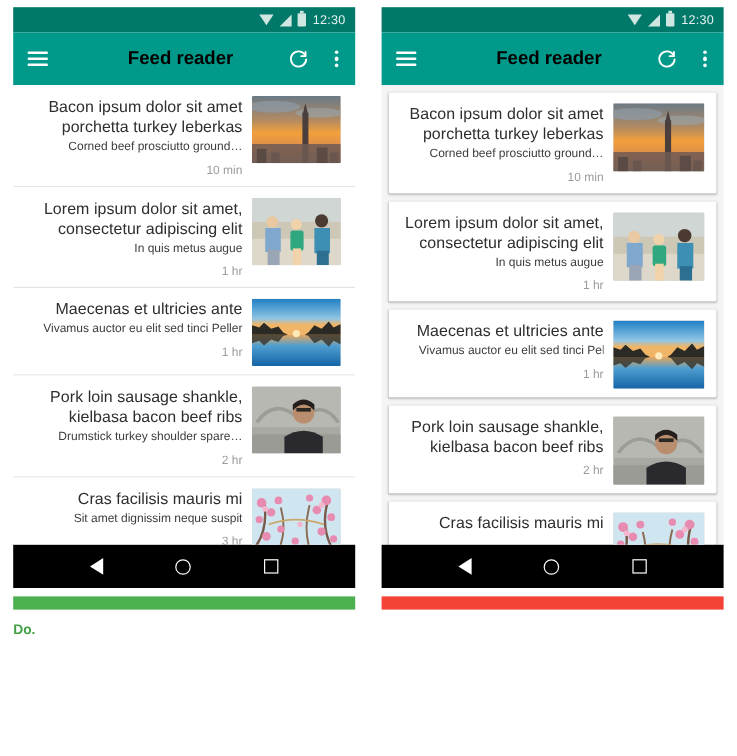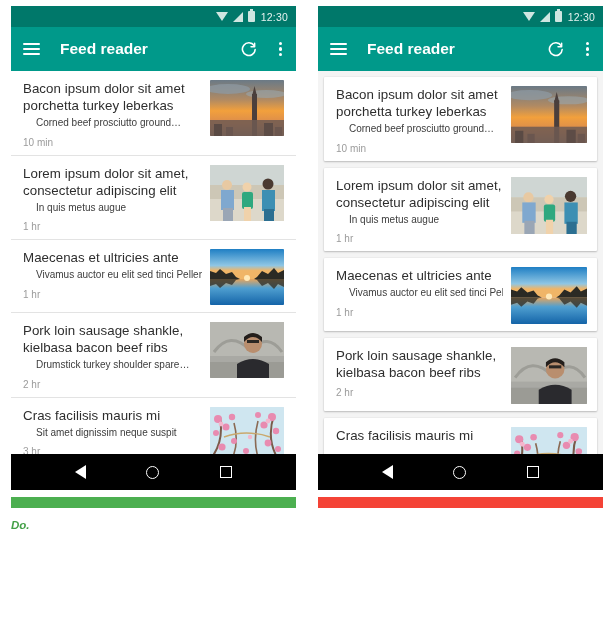--- a/index.html
+++ b/index.html
@@ -33,29 +33,29 @@
   .ic-batt::before {
     content: ""; position: absolute; top: -2px; left: 2px; width: 3px; height: 2px; background: #cfe6e1;
   }
   .sb-time { color: #e4f2ef; font-size: 10.5px; letter-spacing: .2px; }
 
   .toolbar {
     height: 44px; background: #00998a; display: flex; align-items: center; padding: 0 12px;
   }
   .hamburger { width: 17px; height: 13px; display: flex; flex-direction: column; justify-content: space-between; cursor: pointer; }
   .hamburger span { display: block; height: 2.4px; background: #ffffff; border-radius: 1px; }
-  .tb-title { color: #ffffff; font-size: 15.5px; font-weight: bold; margin-left: 20px; flex: 1; }
+  .tb-title { color: #000000; font-size: 15.5px; font-weight: bold; margin-left: 20px; flex: 1; text-align: center; }
   .tb-actions { display: flex; align-items: center; gap: 16px; }
   .ic-refresh { width: 17px; height: 17px; position: relative; cursor: pointer; }
   .ic-refresh svg { display: block; }
   .ic-overflow { width: 4px; display: flex; flex-direction: column; gap: 2.5px; cursor: pointer; padding: 2px 5px; }
   .ic-overflow i { display: block; width: 3.2px; height: 3.2px; background: #ffffff; border-radius: 50%; }
 
   
-  .feed { background: #f2f2f2; }
+  .feed { background: #f2f2f2; text-align: right; }
   .feed.flat { background: #ffffff; }
   .feed.flat .item { border-bottom: 1px solid #e3e3e3; background: #ffffff; }
   .feed.cards { padding: 6px 6px 0 6px; background: #f4f4f4; }
   .feed.cards .item {
     background: #ffffff; margin-bottom: 7px;
     box-shadow: 0 1px 2px rgba(0,0,0,.22), 0 0 0 1px rgba(0,0,0,.02);
     border-radius: 1px;
   }
   .item { display: flex; padding: 9px 12px 7px 12px; align-items: flex-start; }
   .feed.cards .item { padding: 9px 10px 7px 12px; }
@@ -80,21 +80,21 @@
     height: 36px; background: #000000; display: flex; align-items: center;
     justify-content: space-around; padding: 0 34px;
   }
   .nav-back { width: 0; height: 0; border-top: 7.5px solid transparent; border-bottom: 7.5px solid transparent; border-right: 11px solid #ffffff; }
   .nav-home { width: 13px; height: 13px; border: 1.7px solid #ffffff; border-radius: 50%; }
   .nav-recent { width: 12px; height: 12px; border: 1.7px solid #ffffff; }
 
   
   .bar { height: 11px; margin-top: 7px; }
   .cap { padding-top: 11px; }
-  .cap-label { font-size: 11.5px; font-weight: bold; margin-bottom: 4px; font-style: italic; }
+  .cap-label { font-size: 11.5px; font-weight: bold; margin-bottom: 4px; }
   .cap-body { font-size: 11.3px; color: #6f6f6f; line-height: 17.5px; }
 </style>
 </head>
 <body>
 
 <div class="stage">
 
   <div class="panel">
     <div class="phone">
 

